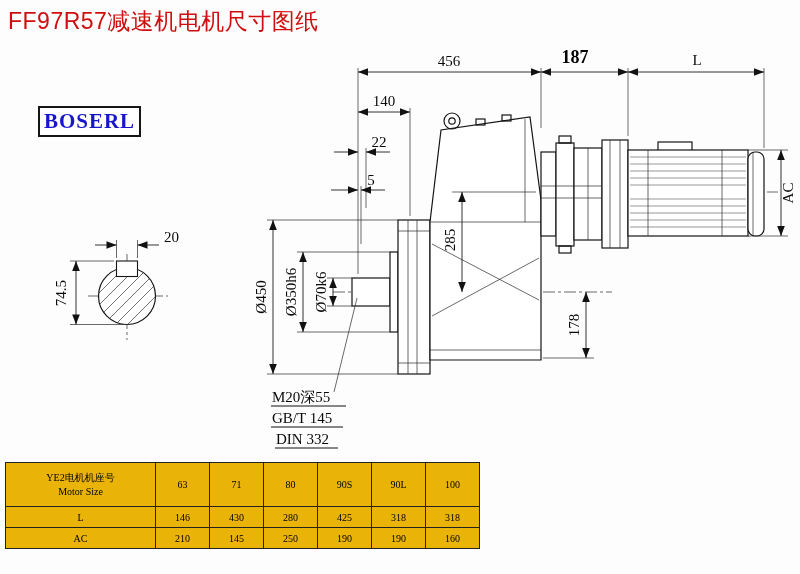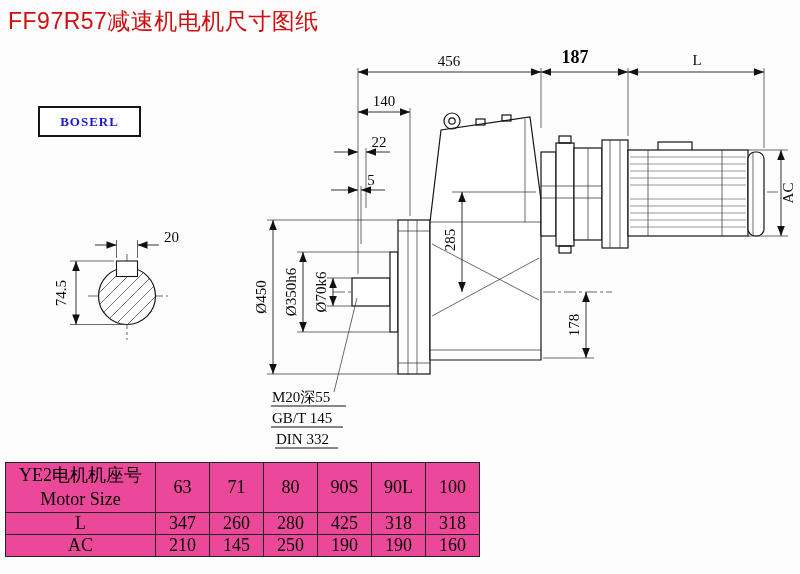--- a/index.html
+++ b/index.html
@@ -2,37 +2,37 @@
 <html><head>
 <meta charset="utf-8">
 <style>
   *{margin:0;padding:0;box-sizing:border-box}
   html,body{width:800px;height:574px;background:#fdfdfd;overflow:hidden;position:relative;
             font-family:"Liberation Serif",serif;color:#000}
   .title{position:absolute;left:8px;top:6px;font-family:"Liberation Sans",sans-serif;
          font-weight:normal;font-size:23px;color:#cf0f0f;letter-spacing:.5px;white-space:nowrap}
   .brand{position:absolute;left:38px;top:106px;width:103px;height:31px;border:2px solid #151515;
          background:#fff;display:flex;align-items:center;justify-content:center;
-         font-size:13px;font-weight:bold;color:#1717c9;letter-spacing:1px}
+         font-size:21px;font-weight:bold;color:#1717c9;letter-spacing:1px}
   svg.draw{position:absolute;left:0;top:0}
   
   .ol{fill:#fff;stroke:#151515;stroke-width:1.2}
   .oln{fill:none;stroke:#151515;stroke-width:1.2}
   .tn{fill:none;stroke:#2a2a2a;stroke-width:.7}
   .fin{fill:none;stroke:#444;stroke-width:.55}
   .dim{fill:none;stroke:#1c1c1c;stroke-width:.9}
   .cl{fill:none;stroke:#2a2a2a;stroke-width:.7;stroke-dasharray:12 3 3 3}
   .ht{stroke:#333;stroke-width:.7}
   .kw{fill:#fff;stroke:#151515;stroke-width:1.1}
   .ul{stroke:#111;stroke-width:1}
   text.dt{font-family:"Liberation Serif",serif;font-size:15px;fill:#0a0a0a}
   text.dtb{font-family:"Liberation Serif",serif;font-size:18px;font-weight:bold;fill:#000}
   
   .spec-table{position:absolute;left:5px;top:462px;border-collapse:collapse;table-layout:fixed;
-              font-size:18px;background:#ec4899}
+              font-size:10px;background:#eab308}
   .spec-table td{border:1px solid #222;text-align:center;vertical-align:middle;height:21px;padding:0}
   .spec-table tr.hdr td{height:44px;line-height:1.35}
 </style>
 </head>
 <body>
 
 <div class="title">FF97R57减速机电机尺寸图纸</div>
 <div class="brand">BOSERL</div>
 
 <svg class="draw" width="800" height="460" viewBox="0 0 800 460">
@@ -220,22 +220,22 @@
     </td>
     <td>63</td>
     <td>71</td>
     <td>80</td>
     <td>90S</td>
     <td>90L</td>
     <td>100</td>
   </tr>
   <tr>
     <td>L</td>
-    <td>347</td>
-    <td>260</td>
+    <td>146</td>
+    <td>430</td>
     <td>280</td>
     <td>425</td>
     <td>318</td>
     <td>318</td>
   </tr>
   <tr>
     <td>AC</td>
     <td>210</td>
     <td>145</td>
     <td>250</td>

